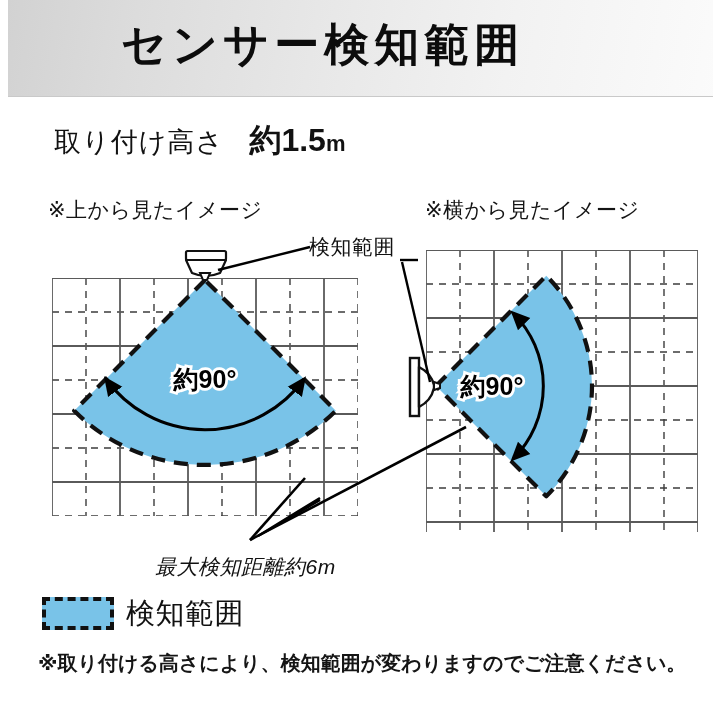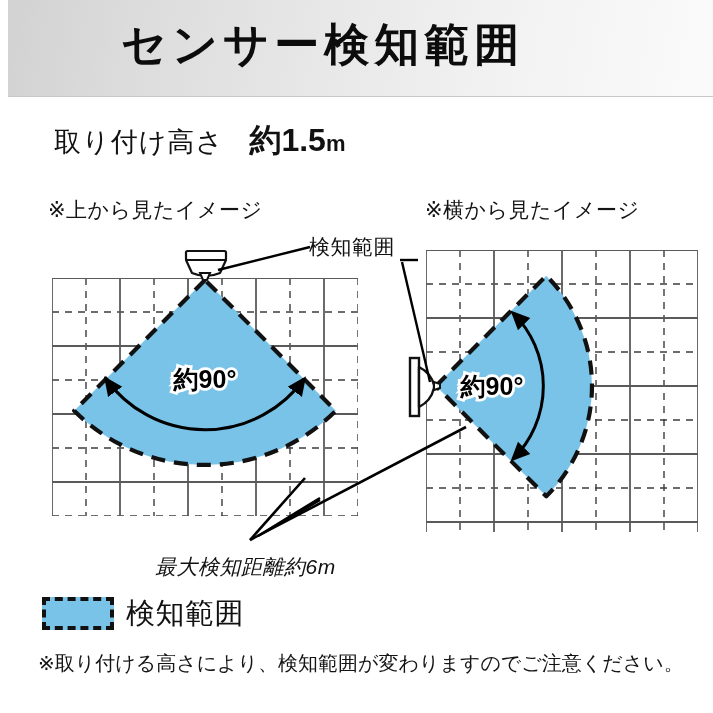--- a/index.html
+++ b/index.html
@@ -124,20 +124,21 @@
   
   #footnote {
     position: absolute;
     left: 38px;
     top: 650px;
     font-size: 20px;
     line-height: 27px;
     color: #151515;
     white-space: nowrap;
     letter-spacing: 0;
+    font-weight: bold;
   }
 </style>
 </head>
 <body>
 
 <div id="header-bar">
   <div id="page-title">センサー検知範囲</div>
 </div>
 
 <div id="mount-height"><span>取り付け高さ</span>&nbsp;&nbsp;&nbsp;<span class="val">約1.5</span><span class="unit">m</span></div>

